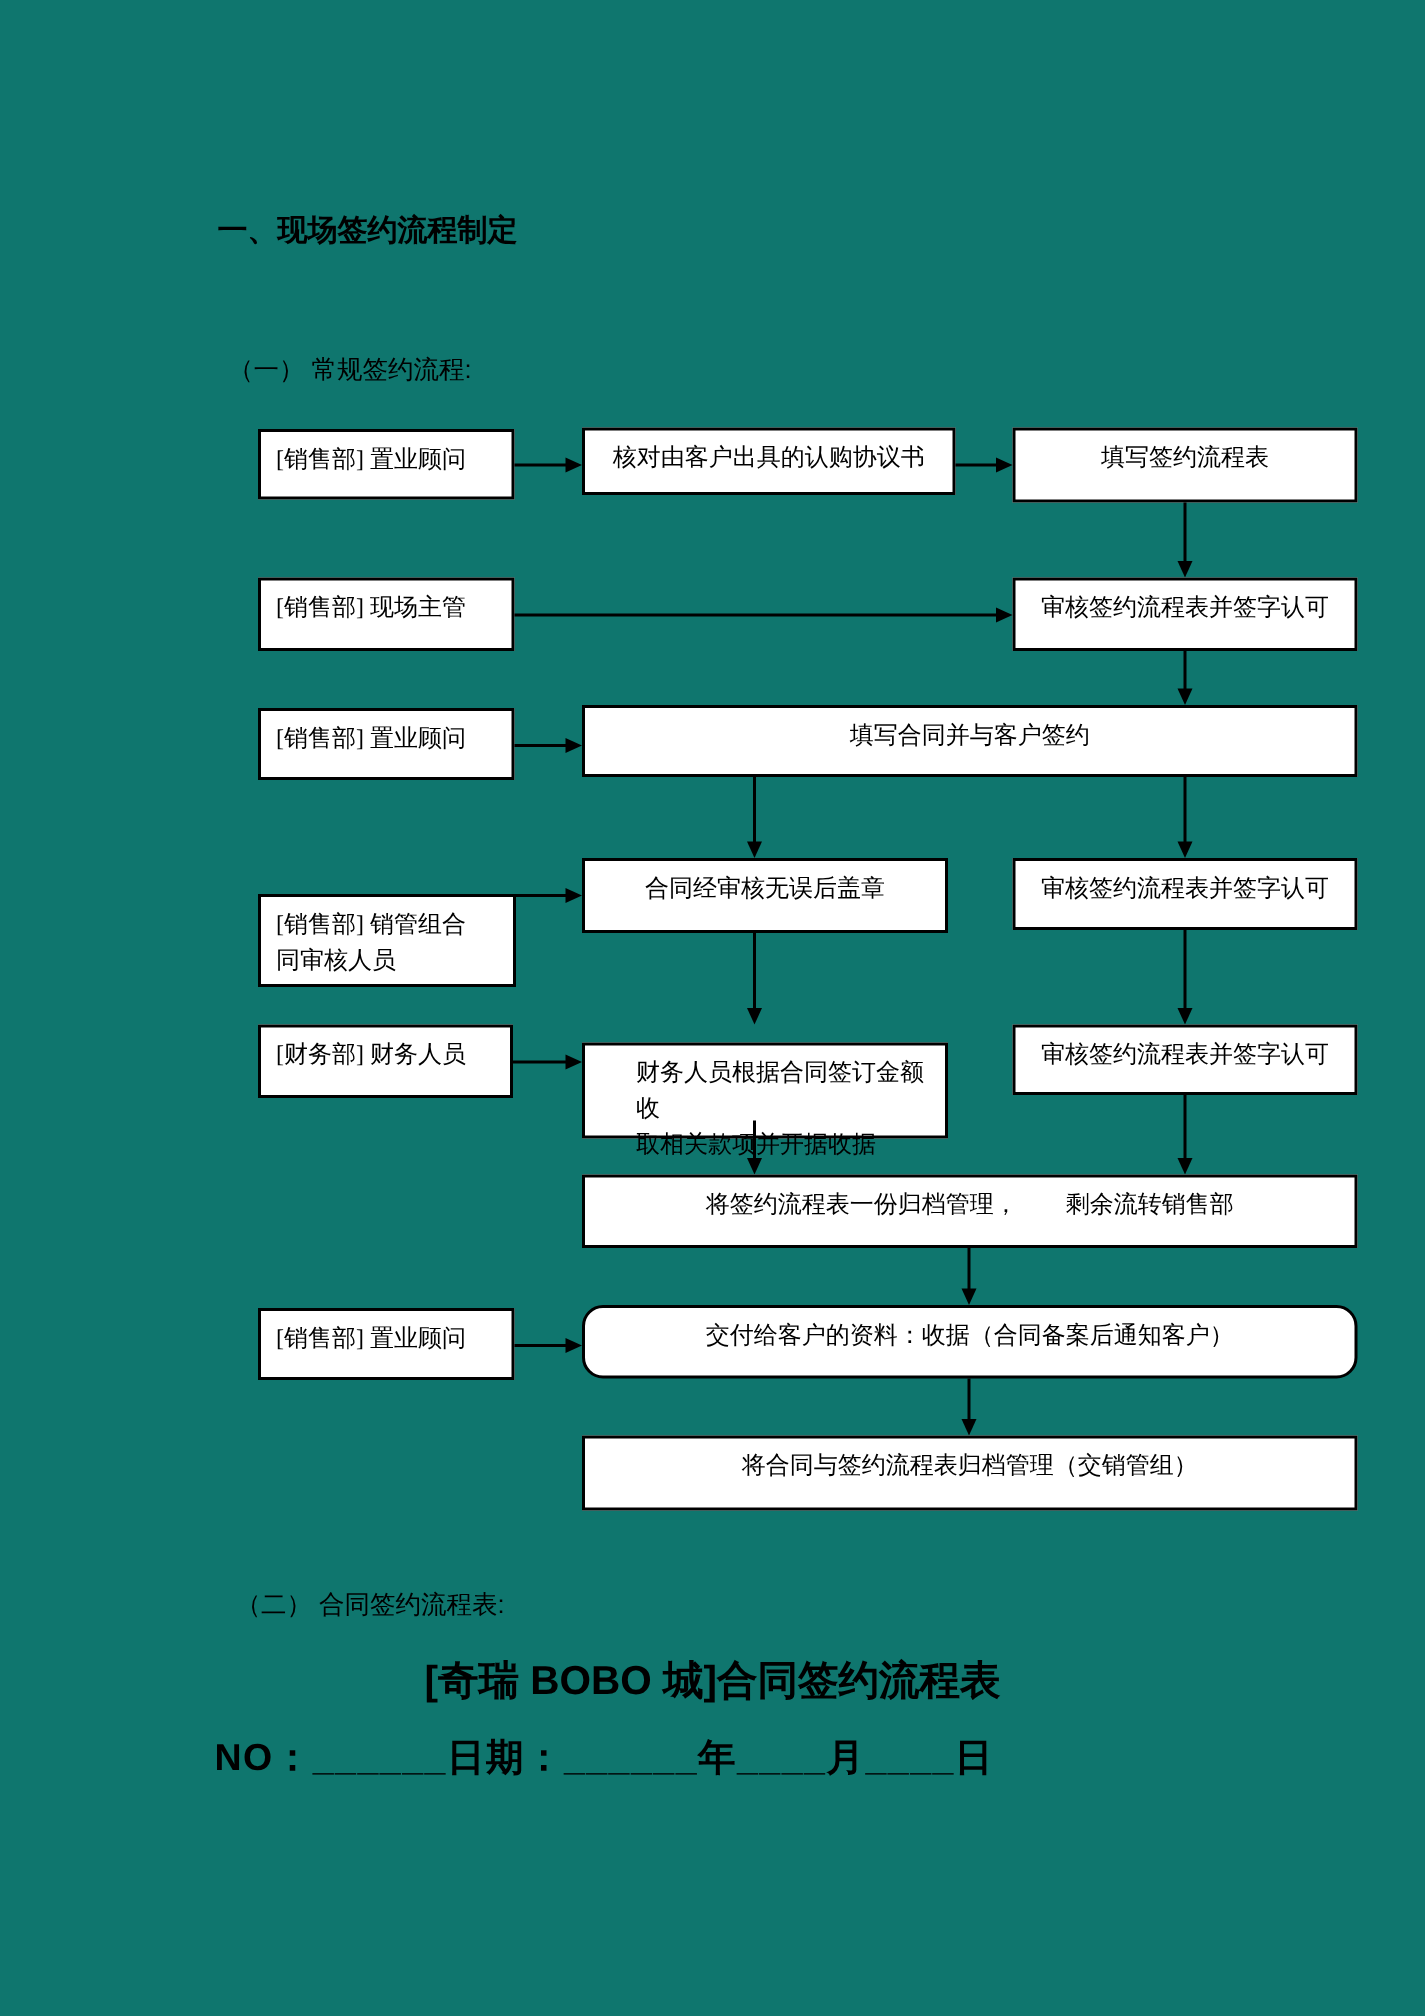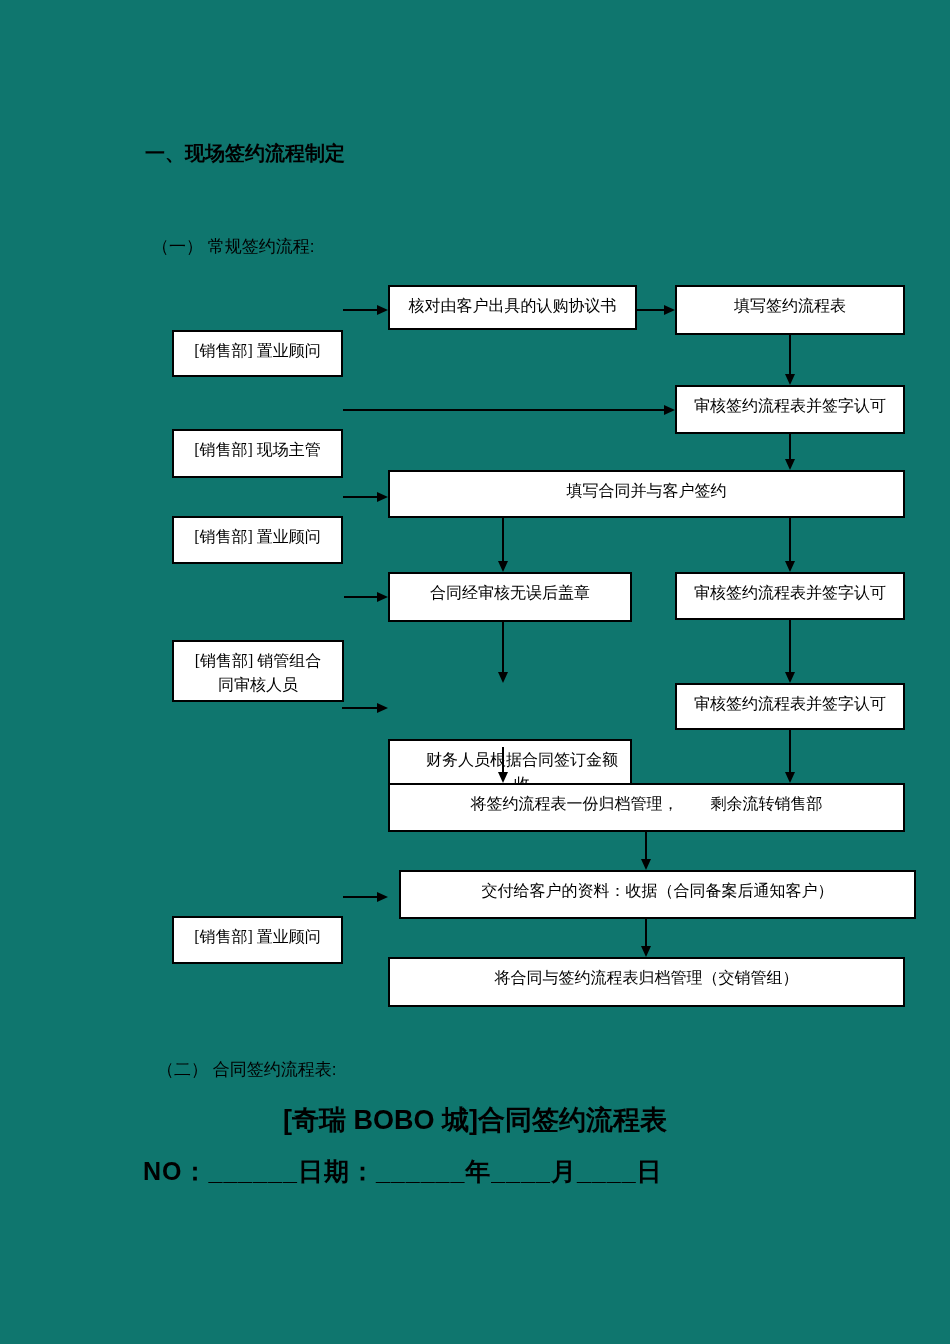--- a/index.html
+++ b/index.html
@@ -14,21 +14,21 @@
   }
   .h2 {
     position:absolute; font-family:"Liberation Sans","DejaVu Sans",sans-serif;
     font-weight:normal; font-size:17px; white-space:nowrap;
   }
   .box {
     position:absolute; box-sizing:border-box; border:2px solid #000;
     font-size:16px; line-height:24px; padding:7px 10px;
     white-space:pre-wrap; background:#fff;
   }
-  .tl { text-align:center;margin-top:44px; }
+  .tl { text-align:left; }
   .tc { text-align:center; }
   .hline { position:absolute; height:2px; background:#000; }
   .vline { position:absolute; width:2px; background:#000; }
   .ah-r {
     position:absolute; width:0; height:0;
     border-top:5px solid transparent; border-bottom:5px solid transparent;
     border-left:11px solid #000;
   }
   .ah-d {
     position:absolute; width:0; height:0;
@@ -83,36 +83,37 @@
 同审核人员</div>
   <div class="box tc" style="left:388px; top:572px; width:244px; height:50px;">合同经审核无误后盖章</div>
   <div class="box tc" style="left:675px; top:572px; width:230px; height:48px;">审核签约流程表并签字认可</div>
   <div class="hline" style="left:344px; top:596px; width:35px;"></div>
   <div class="ah-r" style="left:377px; top:592px;"></div>
   <div class="vline" style="left:502px; top:622px; height:50px;"></div>
   <div class="ah-d" style="left:498px; top:672px;"></div>
   <div class="vline" style="left:789px; top:620px; height:52px;"></div>
   <div class="ah-d" style="left:785px; top:672px;"></div>
 
+  <div class="box tl" style="left:172px; top:683px; width:170px; height:49px;">[财务部] 财务人员</div>
   <div class="box tl" style="left:388px; top:695px; width:244px; height:64px;padding-left:34px;">财务人员根据合同签订金额收
 取相关款项并开据收据</div>
   <div class="box tc" style="left:675px; top:683px; width:230px; height:47px;">审核签约流程表并签字认可</div>
   <div class="hline" style="left:342px; top:707px; width:37px;"></div>
   <div class="ah-r" style="left:377px; top:703px;"></div>
   <div class="vline" style="left:502px; top:747px; height:26px;"></div>
   <div class="ah-d" style="left:498px; top:772px;"></div>
   <div class="vline" style="left:789px; top:730px; height:43px;"></div>
   <div class="ah-d" style="left:785px; top:772px;"></div>
 
   <div class="box tc" style="left:388px; top:783px; width:517px; height:49px;">将签约流程表一份归档管理，　　剩余流转销售部</div>
   <div class="vline" style="left:645px; top:832px; height:28px;"></div>
   <div class="ah-d" style="left:641px; top:859px;"></div>
 
   <div class="box tl" style="left:172px; top:872px; width:171px; height:48px;">[销售部] 置业顾问</div>
-  <div class="box tc" style="left:399px; top:870px; width:517px; height:49px;">交付给客户的资料：收据（合同备案后通知客户）</div>
+  <div class="box tc" style="left:388px; top:870px; width:517px; height:49px;border-radius:14px;">交付给客户的资料：收据（合同备案后通知客户）</div>
   <div class="hline" style="left:343px; top:896px; width:36px;"></div>
   <div class="ah-r" style="left:377px; top:892px;"></div>
   <div class="vline" style="left:645px; top:919px; height:28px;"></div>
   <div class="ah-d" style="left:641px; top:946px;"></div>
 
   <div class="box tc" style="left:388px; top:957px; width:517px; height:50px;">将合同与签约流程表归档管理（交销管组）</div>
 
   <div class="h2" style="left:157px; top:1058px;">（二） 合同签约流程表:</div>
   <div class="form-title" style="top:1102px;">[奇瑞 BOBO 城]合同签约流程表</div>
   <div class="no-line" style="left:143px; top:1155px;">NO：______日期：______年____月____日</div>

